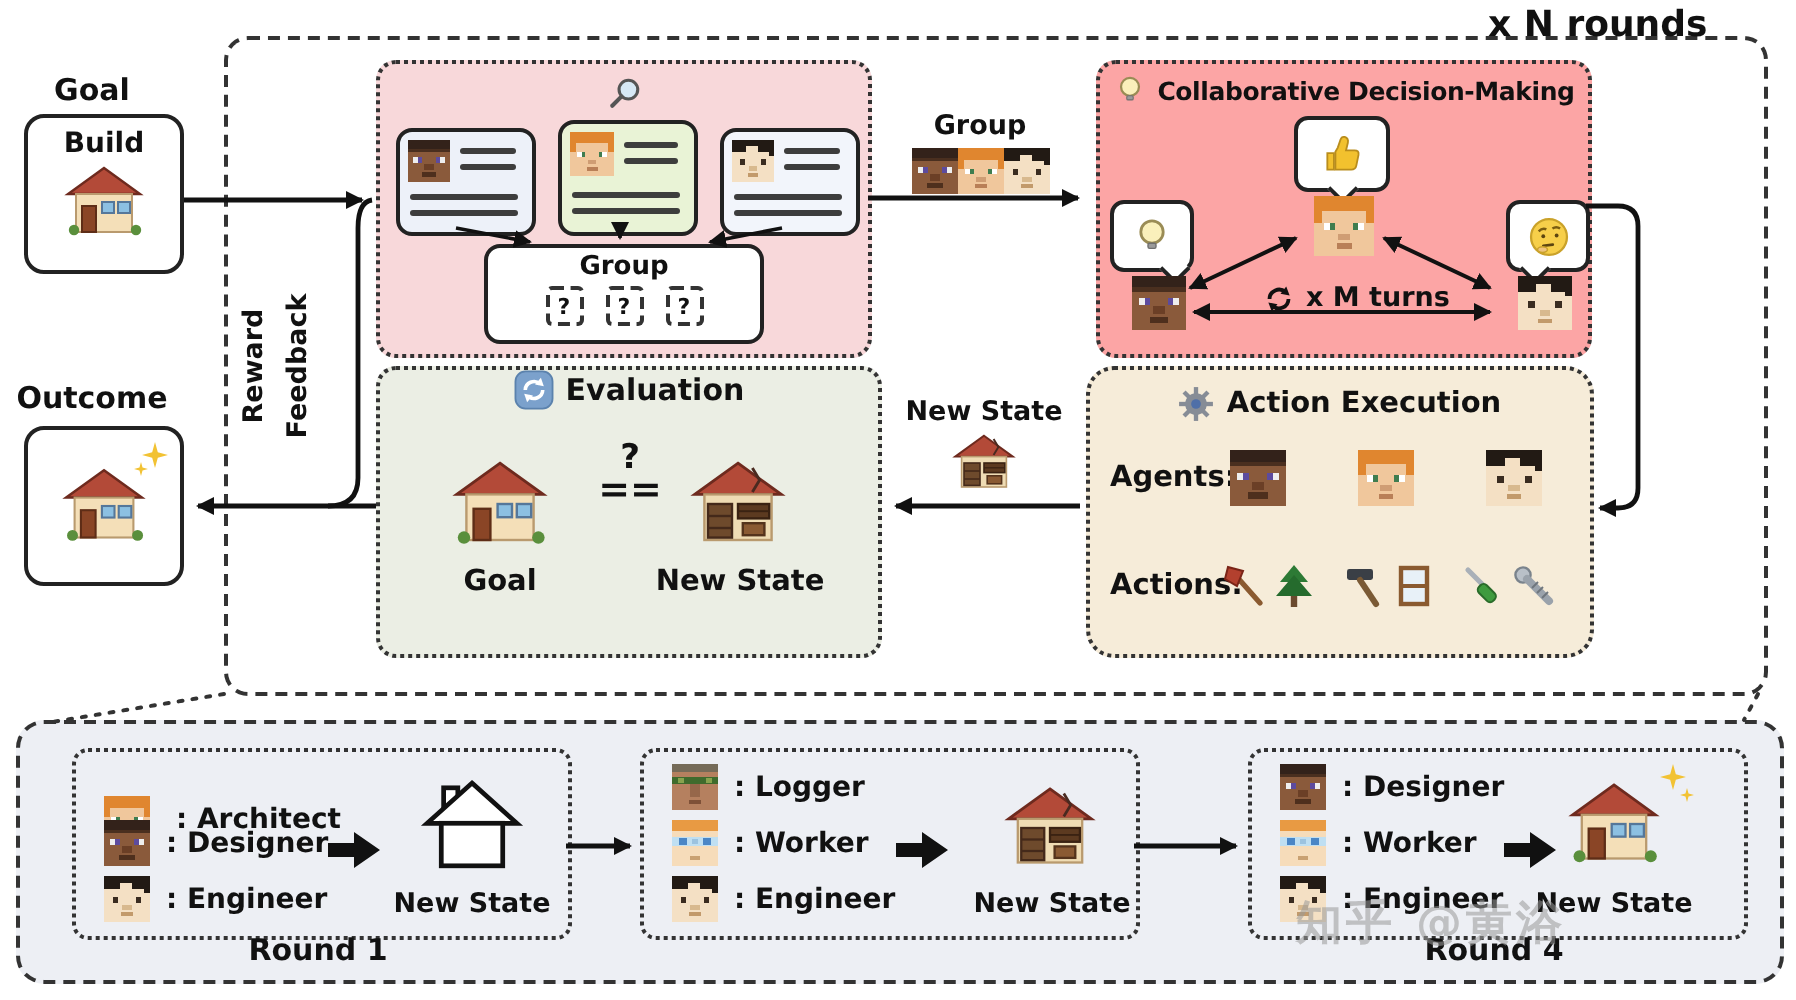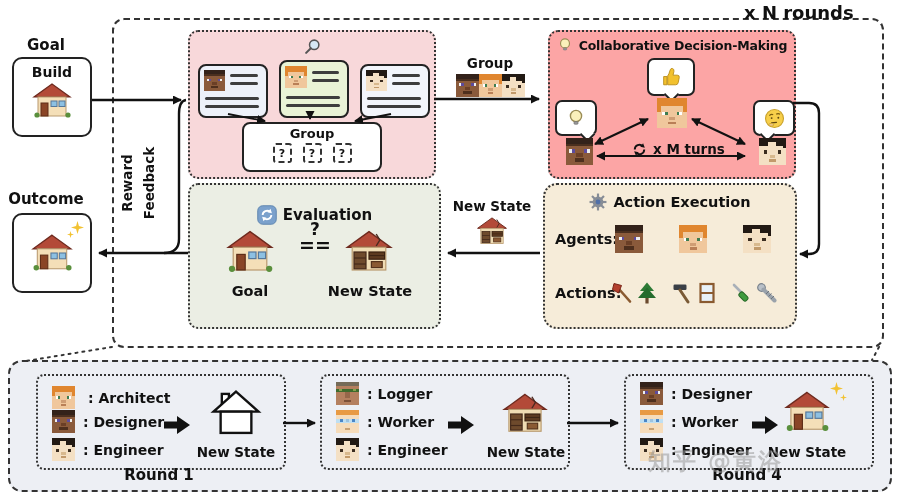--- a/index.html
+++ b/index.html
@@ -316,21 +316,21 @@
     <svg class="icon abs" style="left:209px;top:106px;" width="27" height="27">
         <use href="#face-dark"></use>
       </svg>
     <svg class="icon abs" style="left:80px;top:108px;" width="19" height="19">
         <use href="#cycle-black"></use>
       </svg>
     <div class="abs bold" style="left:103px;top:109px;font-size:13.5px;">x M turns</div>
   </div>
 
   <div class="abs panel" style="left:188px;top:183px;width:249px;height:142px;background:#ebeee4;">
-    <div class="panel-title" style="margin-top:20px;font-size:15px;">
+    <div class="panel-title" style="margin-top:0;font-size:15px;">
       <svg class="icon" width="20" height="20">
           <use href="#cycle-blue"></use>
         </svg>
       <span>Evaluation</span>
     </div>
     <svg class="icon abs" style="left:36px;top:44px;" width="48" height="46">
         <use href="#house-nice"></use>
       </svg>
     <div class="abs bold ctr" style="left:26px;top:98px;width:68px;font-size:14.5px;">Goal</div>
     <div class="abs ctr" style="left:100px;top:36px;width:50px;line-height:1;">
@@ -382,21 +382,21 @@
         <use href="#screwdriver"></use>
       </svg>
     <svg class="icon abs" style="left:211px;top:97px;" width="22" height="22">
         <use href="#bolt"></use>
       </svg>
   </div>
 
   <div class="abs bottom-panel"></div>
 
   <div class="round-box" style="left:36px;top:374px;">
-    <div class="role-row" style="left:14px;top:10px;gap:13px;">
+    <div class="role-row" style="left:14px;top:22px;gap:13px;">
       <svg class="icon" width="23" height="23">
           <use href="#face-alex"></use>
         </svg>
       <span>: Architect</span>
     </div>
     <div class="role-row" style="left:14px;top:34px;">
       <svg class="icon" width="23" height="23">
           <use href="#face-steve"></use>
         </svg>
       <span>: Designer</span>

